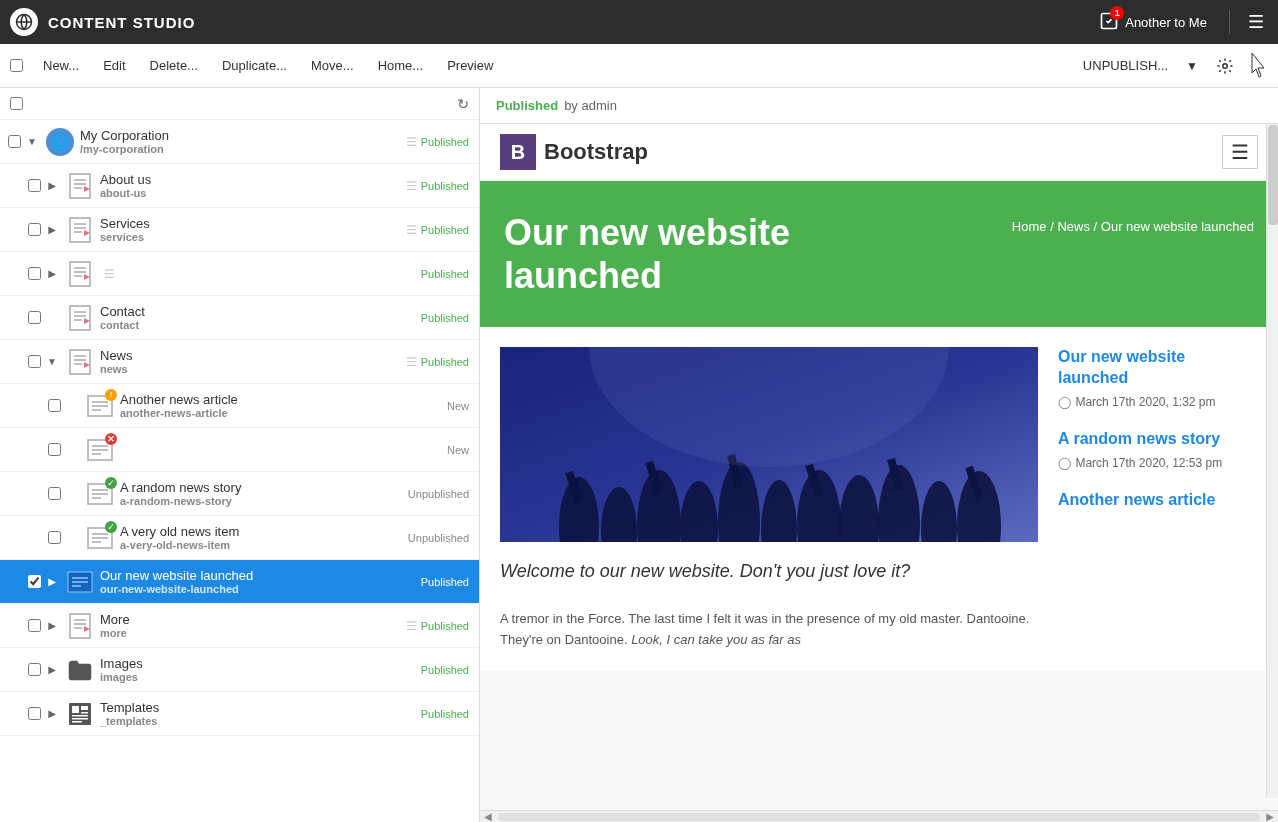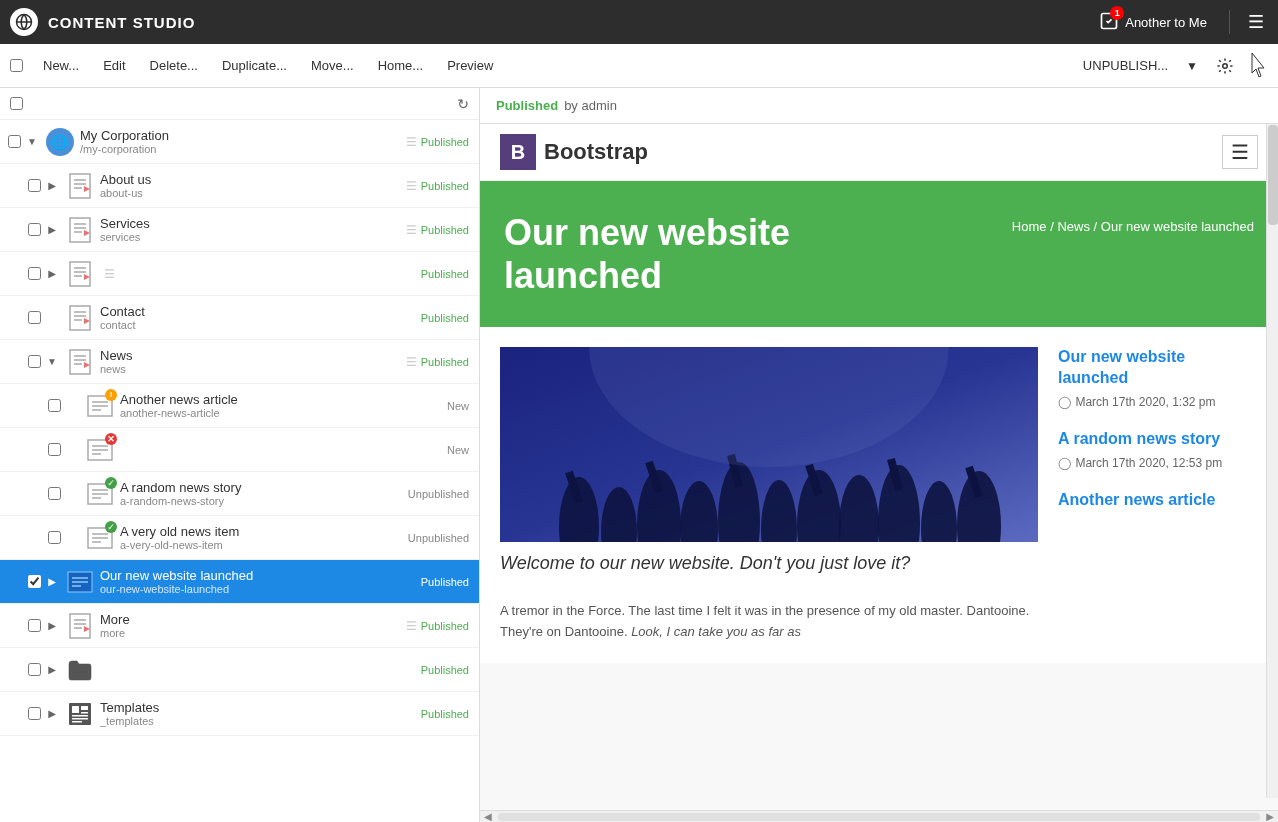--- a/index.html
+++ b/index.html
@@ -76,21 +76,21 @@
     .tree-item.selected .status-label { color: #fff !important; }
     .tree-item.selected .item-path { color: rgba(255,255,255,0.8) !important; }
 
     .tree-item .checkbox { width: 20px; flex-shrink: 0; display: flex; align-items: center; justify-content: center; }
     .tree-item .checkbox input { cursor: pointer; }
     .tree-item .expand-btn { width: 16px; flex-shrink: 0; display: flex; align-items: center; justify-content: center; font-size: 10px; color: #666; cursor: pointer; background: none; border: none; }
     .tree-item .item-icon { width: 32px; height: 32px; flex-shrink: 0; display: flex; align-items: center; justify-content: center; margin: 0 4px; }
     .tree-item .item-info { flex: 1; min-width: 0; }
     .tree-item .item-name { font-size: 13px; font-weight: 500; color: #333; white-space: nowrap; overflow: hidden; text-overflow: ellipsis; }
     .tree-item.selected .item-name { color: #fff; }
-    .tree-item .item-path { font-size: 11px; color: #888; }
+    .tree-item .item-path { font-size: 11px; color: #888; font-weight: bold; }
     .tree-item .drag-handle { color: #ccc; margin: 0 4px; font-size: 12px; }
     .tree-item .status-label { font-size: 11px; margin-left: auto; padding-right: 6px; white-space: nowrap; }
     .status-published { color: #4caf50; }
     .status-new { color: #888; }
     .status-unpublished { color: #888; }
 
     
     .icon-globe { width: 28px; height: 28px; background: #4a90d9; border-radius: 50%; display: flex; align-items: center; justify-content: center; color: #fff; font-size: 14px; }
 
     
@@ -126,21 +126,21 @@
     }
     .preview-hero h1 { font-size: 36px; font-weight: bold; line-height: 1.2; max-width: 300px; }
 
     .preview-body { padding: 20px 20px; display: flex; gap: 20px; }
     .preview-main { flex: 1; min-width: 0; }
     .concert-img {
       width: 100%; height: 195px; background: linear-gradient(135deg, #1a237e 0%, #283593 30%, #3949ab 60%, #5c6bc0 100%);
       display: flex; align-items: flex-end; justify-content: center; overflow: hidden; position: relative;
     }
     .preview-quote {
-      font-style: italic; font-size: 18px; color: #333; margin-top: 8px; line-height: 1.5;
+      font-style: italic; font-size: 18px; color: #333; margin-top: 16px; line-height: 1.5;
     }
     .preview-text { font-size: 13px; color: #555; margin-top: 24px; line-height: 1.6; }
 
     .preview-sidebar { width: 200px; flex-shrink: 0; }
     .sidebar-article { margin-bottom: 20px; }
     .sidebar-article h3 { font-size: 16px; color: #1e88e5; font-weight: bold; line-height: 1.3; margin-bottom: 6px; }
     .sidebar-article .date { font-size: 12px; color: #666; display: flex; align-items: center; gap: 4px; }
     .sidebar-article .date-icon { color: #888; }
     
     .bottom-scrollbar {
@@ -480,20 +480,24 @@
       <div class="tree-item" style="padding-left: 24px;">
         <div class="checkbox">
             <input type="checkbox" style="">
           </div>
         <button class="expand-btn">▶</button>
         <div class="item-icon">
           <svg width="28" height="28" viewBox="0 0 28 28">
             <path d="M3 8 Q3 5 6 5 L11 5 L13 8 L23 8 Q25 8 25 10 L25 22 Q25 24 23 24 L5 24 Q3 24 3 22 Z" fill="#555" stroke="#444" stroke-width="0.5"></path>
           </svg>
         </div>
+        <div class="item-info">
+          <div class="item-name">Images</div>
+          <div class="item-path">images</div>
+        </div>
         <span class="status-label status-published">Published</span>
       </div>
 
       <div class="tree-item" style="padding-left: 24px;">
         <div class="checkbox">
             <input type="checkbox" style="">
           </div>
         <button class="expand-btn">▶</button>
         <div class="item-icon">
           <svg width="28" height="28" viewBox="0 0 28 28">

